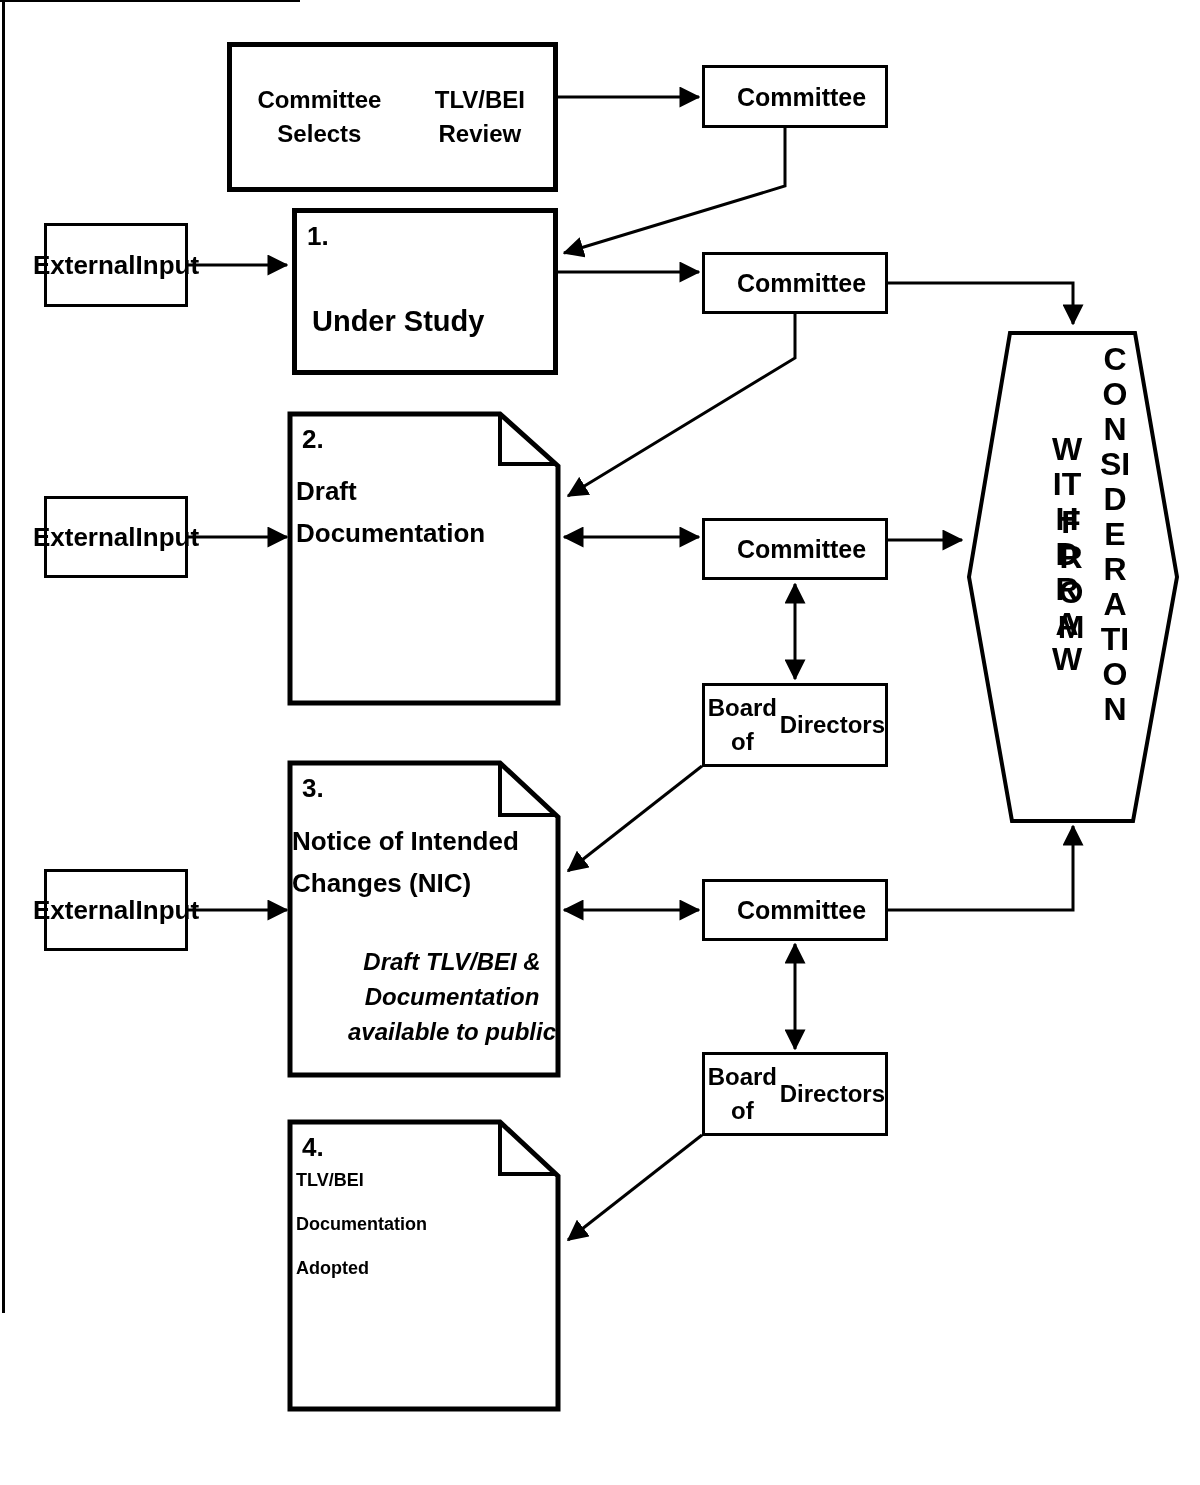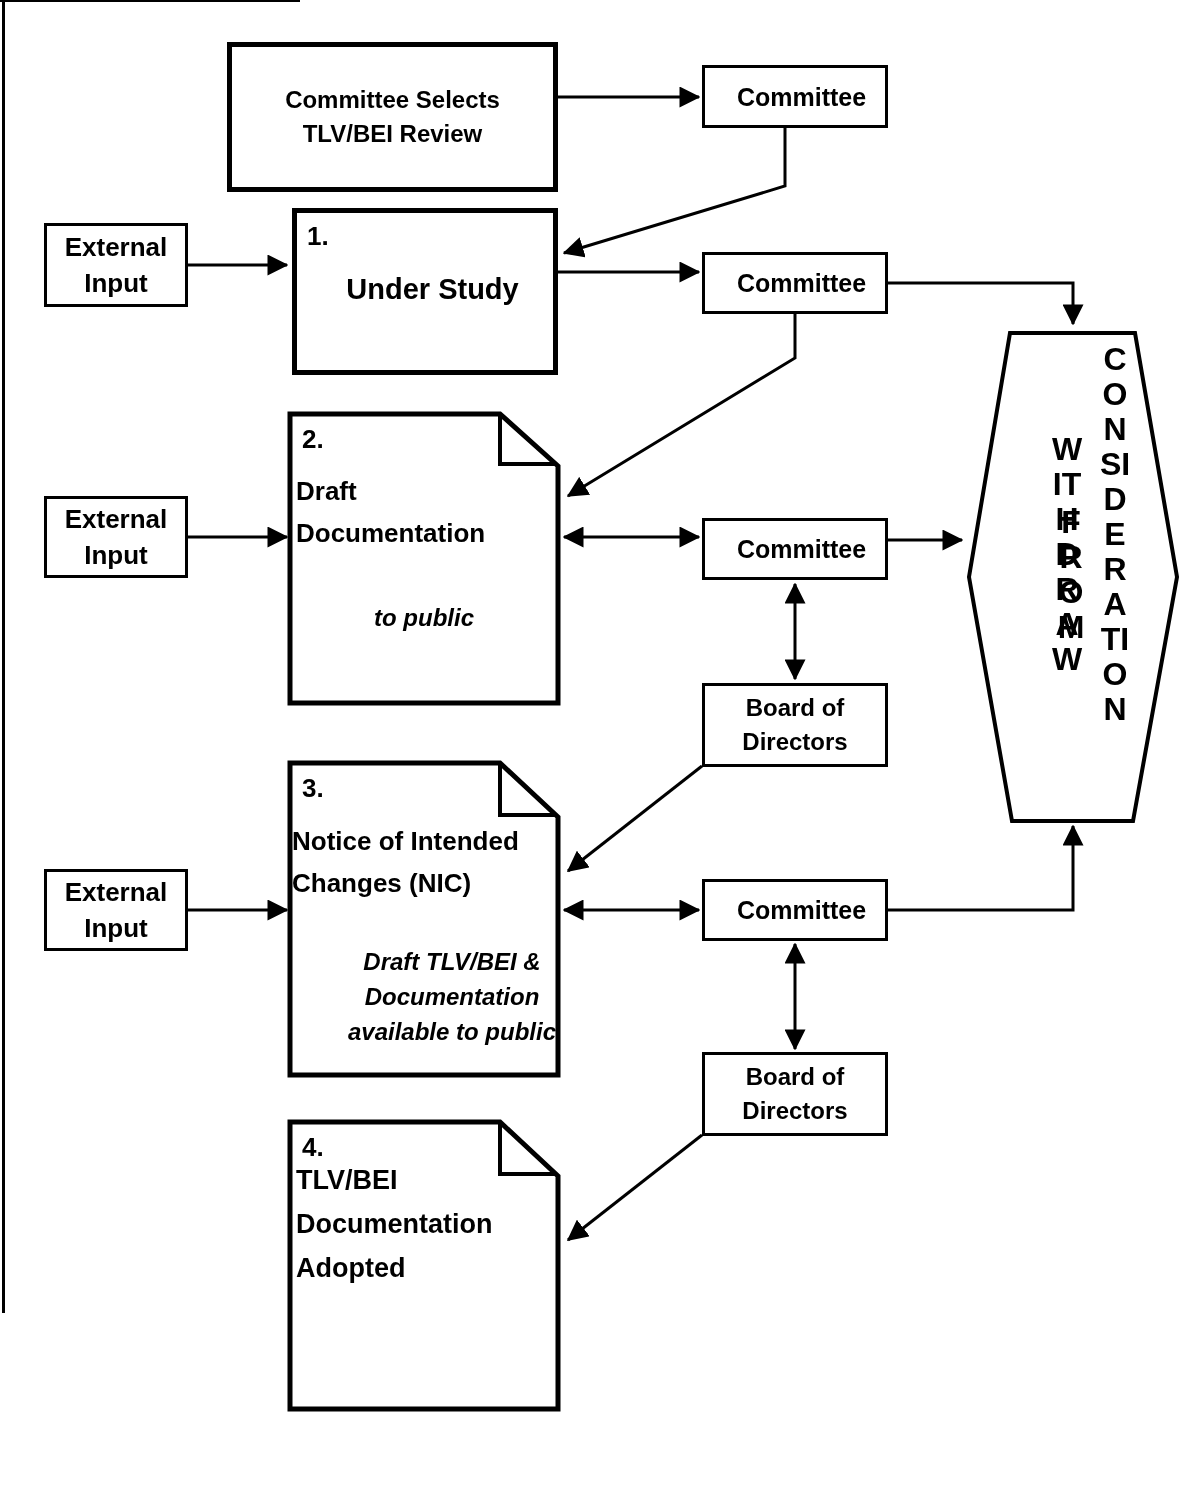--- a/index.html
+++ b/index.html
@@ -10,21 +10,21 @@
     font-family:"Liberation Sans","DejaVu Sans",sans-serif;
     color:#000;
     overflow:hidden;
   }
   svg{position:absolute;left:0;top:0;}
   
   .node{
     position:absolute;
     background:#fff;
     border:3px solid #000;
-    display:flex;flex-direction:column;
+    display:flex;flex-direction:row;
     align-items:center;justify-content:center;
     text-align:center;
     font-weight:bold;
     box-sizing:border-box;
   }
   .thick{border-width:5px;}
   .lbl25{font-size:25px;line-height:30px;padding-left:13px;}
   .lbl24{font-size:24px;line-height:34px;}
   .lbl26{font-size:26px;line-height:36px;}
   
@@ -32,21 +32,21 @@
     position:absolute;
     font-weight:bold;font-size:26px;
   }
   
   .doctext{
     position:absolute;
     text-align:left;
     font-weight:bold;
   }
   .t26{font-size:26px;line-height:42px;}
-  .t27{font-size:27px;line-height:44px;}
+  .t27{font-size:18px;line-height:44px;}
   .note{
     position:absolute;
     text-align:center;
     font-weight:bold;font-style:italic;
     font-size:24px;line-height:35px;
   }
   
   .vword{
     position:absolute;
     width:38px;
@@ -157,21 +157,20 @@
     <div>Board of</div>
     <div>Directors</div>
   </div>
 
   <div class="stepnum" style="left:302px;top:424px;">2.</div>
   <div class="doctext t26" style="left:296px;top:470px;width:256px;">
     <div>Draft</div>
     <div>Documentation</div>
   </div>
   <div class="note" style="left:296px;top:600px;width:256px;">
-    <div>to public</div>
   </div>
 
   <div class="stepnum" style="left:302px;top:773px;">3.</div>
   <div class="doctext t26" style="left:292px;top:820px;width:240px;">
     <div>Notice of Intended</div>
     <div>Changes (NIC)</div>
   </div>
   <div class="note" style="left:292px;top:944px;width:320px;font-style:italic;">
     <div>Draft TLV/BEI &amp;</div>
     <div>Documentation</div>

